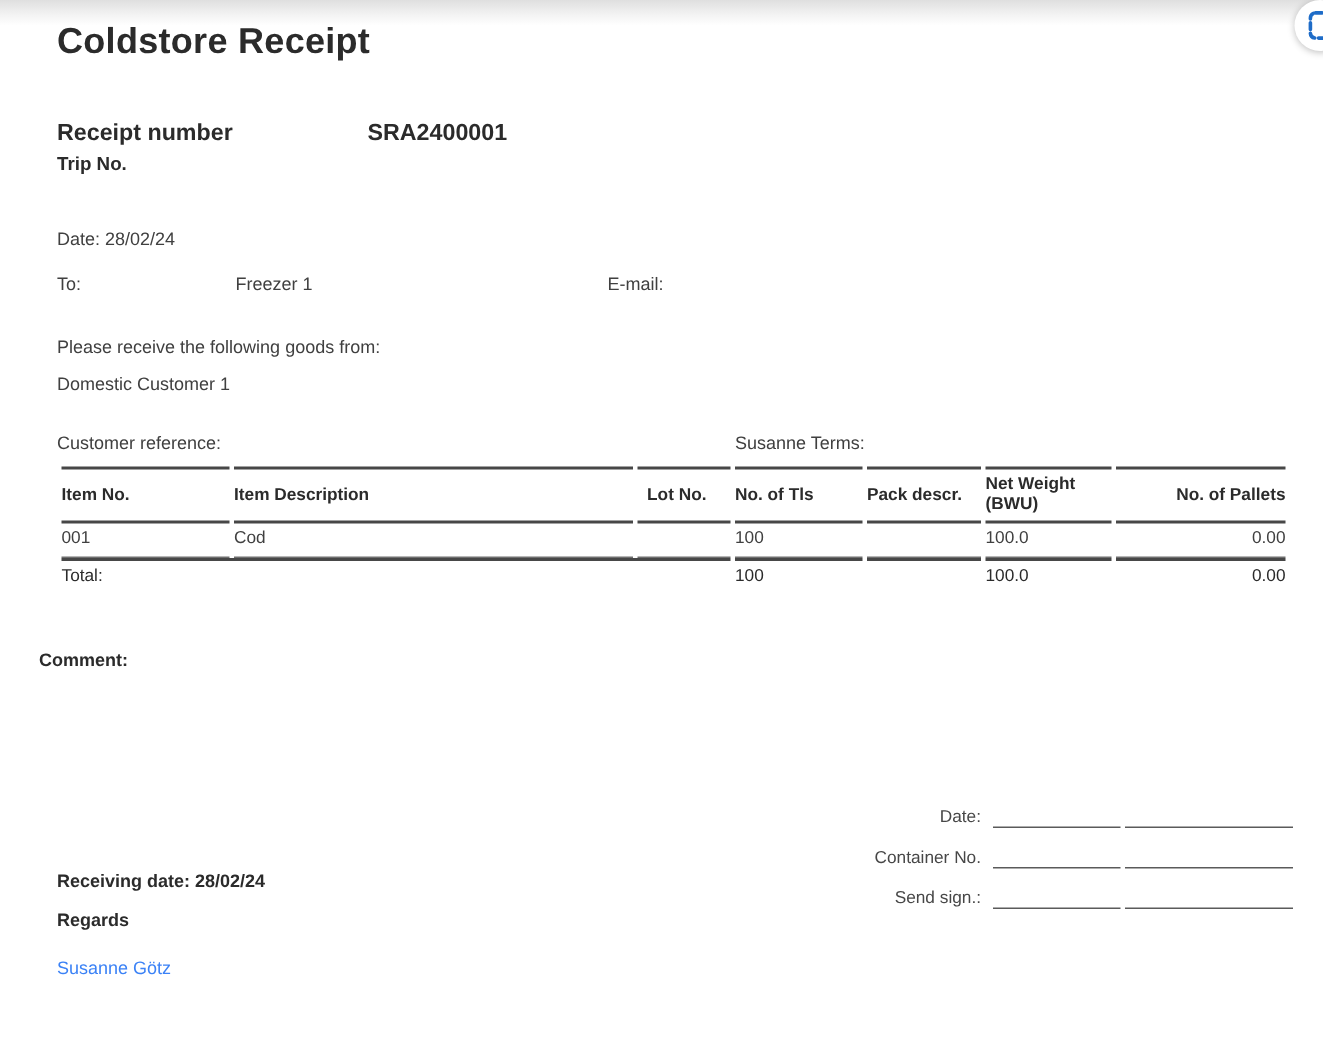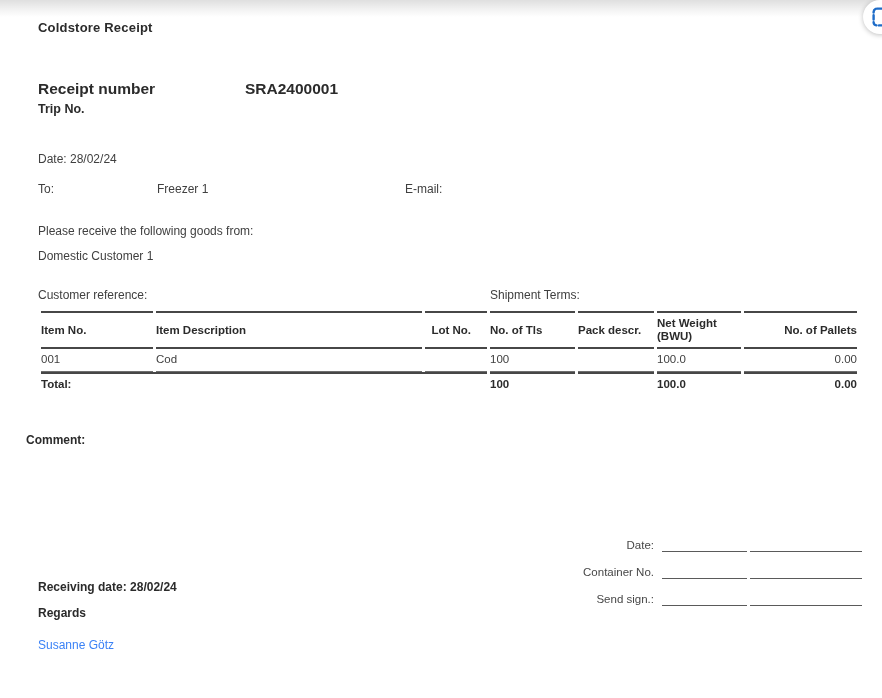--- a/index.html
+++ b/index.html
@@ -13,39 +13,39 @@
     background:linear-gradient(to bottom,#dfdfdf 0%,#f2f2f2 55%,rgba(255,255,255,0) 100%);
     pointer-events:none;
   }
   .float-btn{
     position:absolute;top:0px;right:-15px;width:34px;height:34px;border-radius:50%;
     background:#fff;border:none;box-shadow:0 1px 5px rgba(0,0,0,.25);
     display:flex;align-items:center;justify-content:center;cursor:pointer;padding:0;
   }
   .abs{position:absolute;white-space:nowrap;line-height:15px;}
   .b{font-weight:bold;color:#2b2b2b;}
-  .title{font-size:13px;line-height:20px;letter-spacing:.2px;}
+  .title{font-size:24px;line-height:20px;letter-spacing:.2px;}
   .rcpt{font-size:15.5px;line-height:17px;}
   .trip{font-size:12.5px;}
   
   table.items{
     position:absolute;left:38px;top:311px;width:822px;
     border-collapse:separate;border-spacing:3px 0;table-layout:fixed;
     font-size:11.5px;color:#404040;
   }
   table.items th{
     border-top:2px solid #474747;border-bottom:2px solid #474747;
     font-weight:bold;color:#2b2b2b;text-align:left;vertical-align:middle;
     padding:4px 0 4px 0;line-height:13px;height:24px;
   }
   table.items td{padding:4px 0 6px 0;vertical-align:top;}
   table.items tr.data td{border-bottom:1px solid #6e6e6e;}
   table.items tr.total td{
     border-top:2px solid #474747;border-bottom:none;
-    font-weight:bold;color:#2b2b2b;
+    font-weight:normal;color:#2b2b2b;
   }
   .ar{text-align:right !important;}
   .lotpad{padding-right:16px !important;}
   
   .sig-block{position:absolute;left:436px;top:525px;width:426px;}
   .sig-row{display:flex;align-items:flex-end;height:27px;}
   .sig-label{width:218px;text-align:right;padding-right:5px;font-size:11.5px;color:#474747;line-height:14px;}
   .sig-line{border-bottom:1px solid #5a5a5a;height:12px;}
   .sig-line.a{width:85px;margin-left:3px;}
   .sig-line.c{width:112px;margin-left:3px;}
@@ -74,21 +74,21 @@
   <div class="abs" style="left:38px;top:182px">To:</div>
   <div class="abs" style="left:157px;top:182px">Freezer 1</div>
   <div class="abs" style="left:405px;top:182px">E-mail:</div>
   <div class="abs" style="left:452px;top:182px"></div>
 
   <div class="abs" style="left:38px;top:224px">Please receive the following goods from:</div>
   <div class="abs" style="left:38px;top:249px">Domestic Customer 1</div>
 
   <div class="abs" style="left:38px;top:288px">Customer reference:</div>
   <div class="abs" style="left:152px;top:288px"></div>
-  <div class="abs" style="left:490px;top:288px">Shipment Terms:</div>
+  <div class="abs" style="left:490px;top:288px">Susanne Terms:</div>
   <div class="abs" style="left:588px;top:288px"></div>
 
   <table class="items">
     <colgroup>
       <col style="width:112px">
         <col style="width:266px">
         <col style="width:62px">
       <col style="width:85px">
         <col style="width:76px">
         <col style="width:84px">

